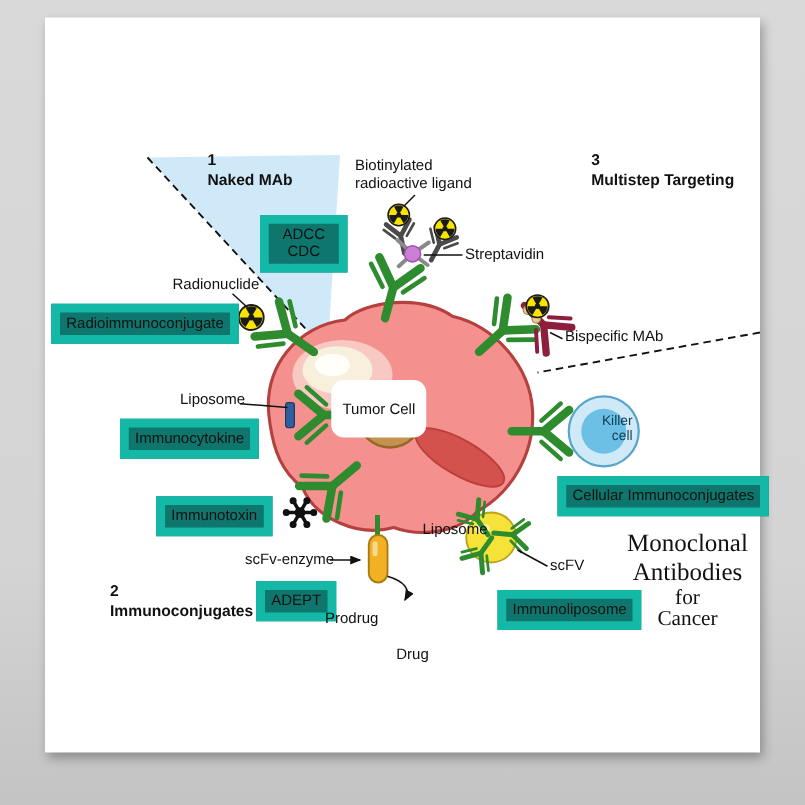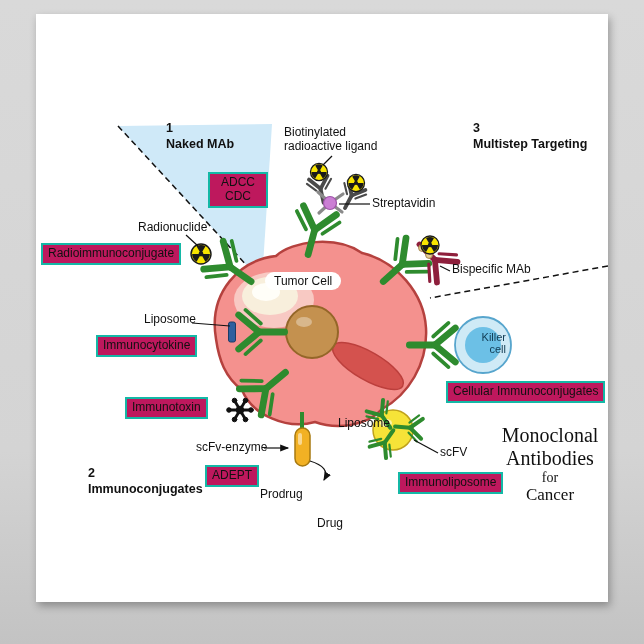--- a/index.html
+++ b/index.html
@@ -9,30 +9,30 @@
     font-family:"Liberation Sans", sans-serif;
     position:relative;overflow:hidden;
   }
   .poster{
     position:absolute;left:36px;top:14px;width:572px;height:588px;
     background:#ffffff;
     box-shadow:2px 4px 8px rgba(0,0,0,0.30);
   }
   .art{position:absolute;left:0;top:0;}
   .lbl{position:absolute;font-size:12px;line-height:1.15;color:#111;white-space:nowrap;}
-  .box{border:2px solid #14b8a6;background:#be185d;padding:2px 5px;}
+  .box{border:7px solid #14b8a6;background:#0f766e;padding:2px 5px;}
   .hd{font-weight:bold;font-size:12.5px;}
   .center{text-align:center;}
-  .pill{position:absolute;background:#fff;border-radius:10px;padding:2px 9px;font-size:12px;color:#111;}
+  .pill{position:absolute;background:#fff;border-radius:10px;padding:16px 9px;font-size:12px;color:#111;margin-top:32px;}
   .killer-lbl{position:absolute;left:425px;top:317px;width:45px;text-align:right;
     font-size:11px;line-height:12px;color:#103a52;}
   .title-block{position:absolute;left:444px;top:410px;width:140px;text-align:center;
     font-family:"Liberation Serif", serif;color:#111;}
   .t-big{font-size:20px;line-height:23px;}
-  .t-mid{font-size:14px;line-height:15px;}
+  .t-mid{font-size:17px;line-height:15px;}
   .t-low{font-size:17px;line-height:20px;}
 </style>
 </head>
 <body>
 
 <div class="poster">
 
   <svg class="art" width="572" height="588" viewBox="0 0 572 588">
     <defs>
       <g id="ab" fill="none" stroke="currentColor" stroke-linecap="round">

